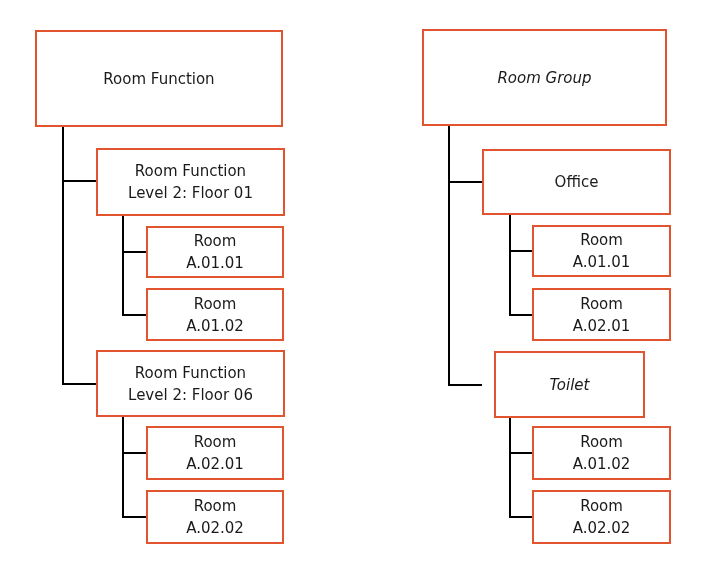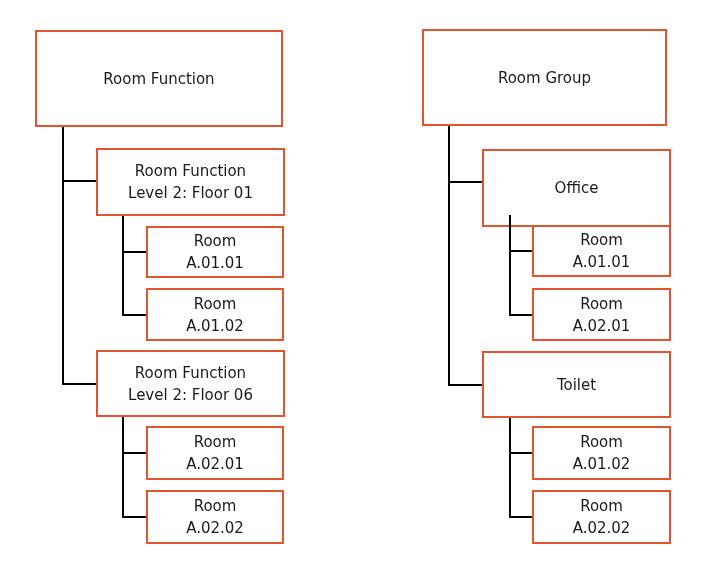--- a/index.html
+++ b/index.html
@@ -36,25 +36,25 @@
   
   .n-l-root   { left: 35px;  top: 30px;  width: 248px; height: 97px; }
   .n-l-f1     { left: 96px;  top: 148px; width: 189px; height: 68px; }
   .n-l-r11    { left: 146px; top: 226px; width: 138px; height: 52px; }
   .n-l-r12    { left: 146px; top: 288px; width: 138px; height: 53px; }
   .n-l-f2     { left: 96px;  top: 350px; width: 189px; height: 67px; }
   .n-l-r21    { left: 146px; top: 426px; width: 138px; height: 54px; }
   .n-l-r22    { left: 146px; top: 490px; width: 138px; height: 54px; }
 
   
-  .n-r-root   { left: 422px; top: 29px;  width: 245px; height: 97px; }
-  .n-r-office { left: 482px; top: 149px; width: 189px; height: 78px; }
+  .n-r-root   { left: 422px; top: 29px;  width: 245px; height: 97px; font-style: italic; }
+  .n-r-office { left: 482px; top: 149px; width: 189px; height: 66px; }
   .n-r-r11    { left: 532px; top: 225px; width: 139px; height: 52px; }
   .n-r-r21    { left: 532px; top: 288px; width: 139px; height: 53px; }
-  .n-r-toilet { left: 482px; top: 351px; width: 189px; height: 67px; }
+  .n-r-toilet { left: 494px; top: 351px; width: 151px; height: 67px; font-style: italic; }
   .n-r-r12    { left: 532px; top: 426px; width: 139px; height: 54px; }
   .n-r-r22    { left: 532px; top: 490px; width: 139px; height: 54px; }
 
   
   .c-l-trunk1   { left: 62px;  top: 127px; width: 2px;  height: 258px; }
   .c-l-stub-f1  { left: 62px;  top: 180px; width: 34px; height: 2px; }
   .c-l-stub-f2  { left: 62px;  top: 383px; width: 34px; height: 2px; }
   .c-l-trunk2   { left: 122px; top: 216px; width: 2px;  height: 100px; }
   .c-l-stub-r11 { left: 122px; top: 251px; width: 24px; height: 2px; }
   .c-l-stub-r12 { left: 122px; top: 314px; width: 24px; height: 2px; }

